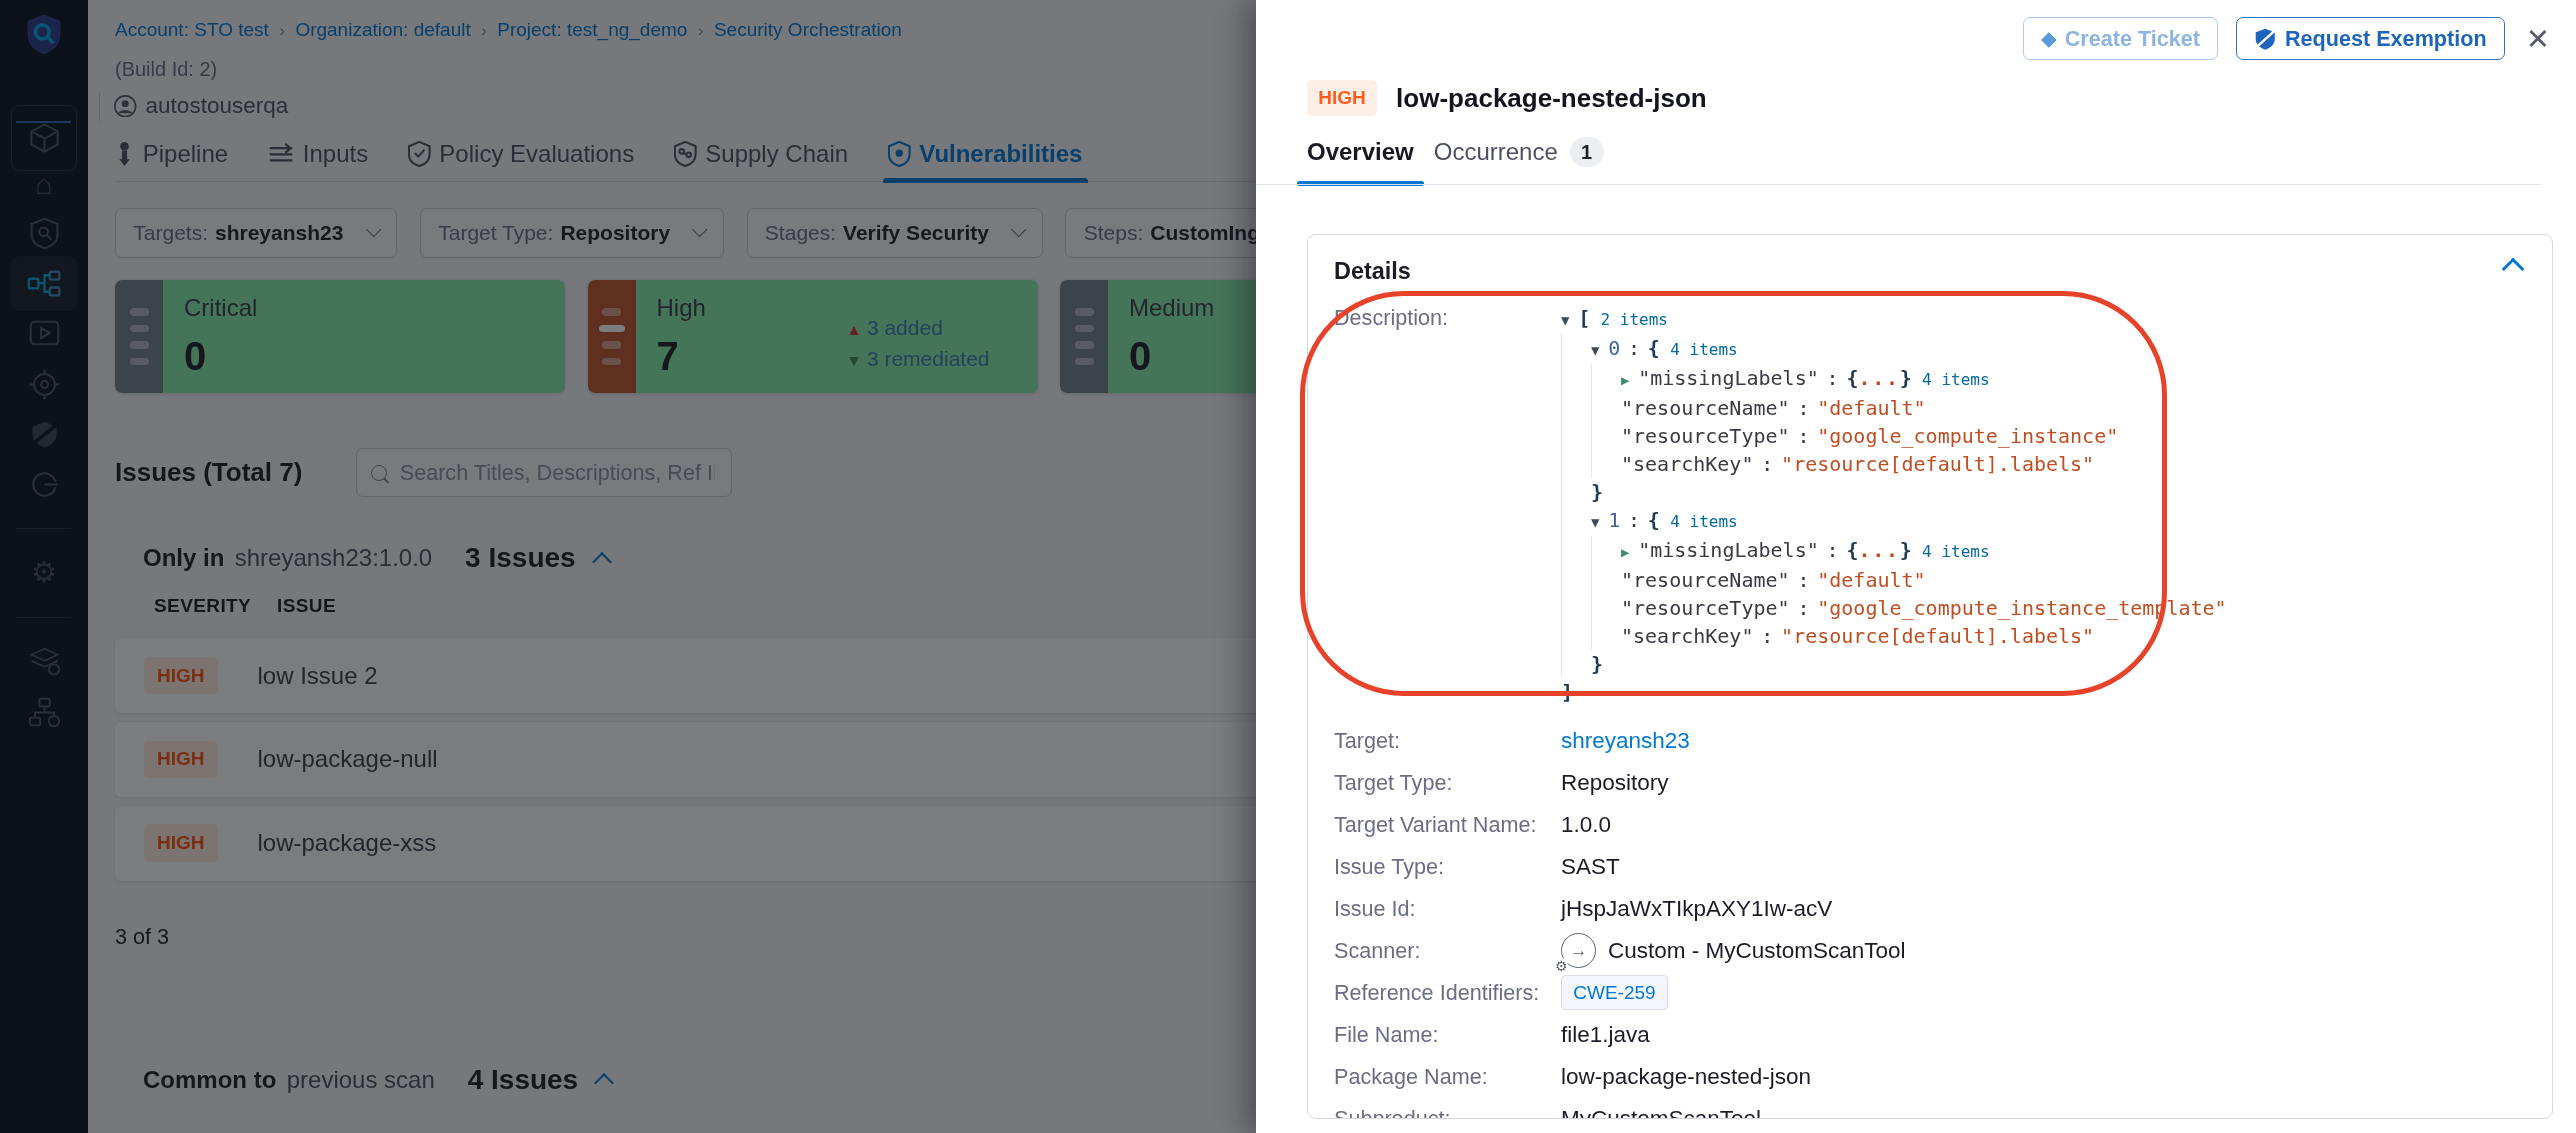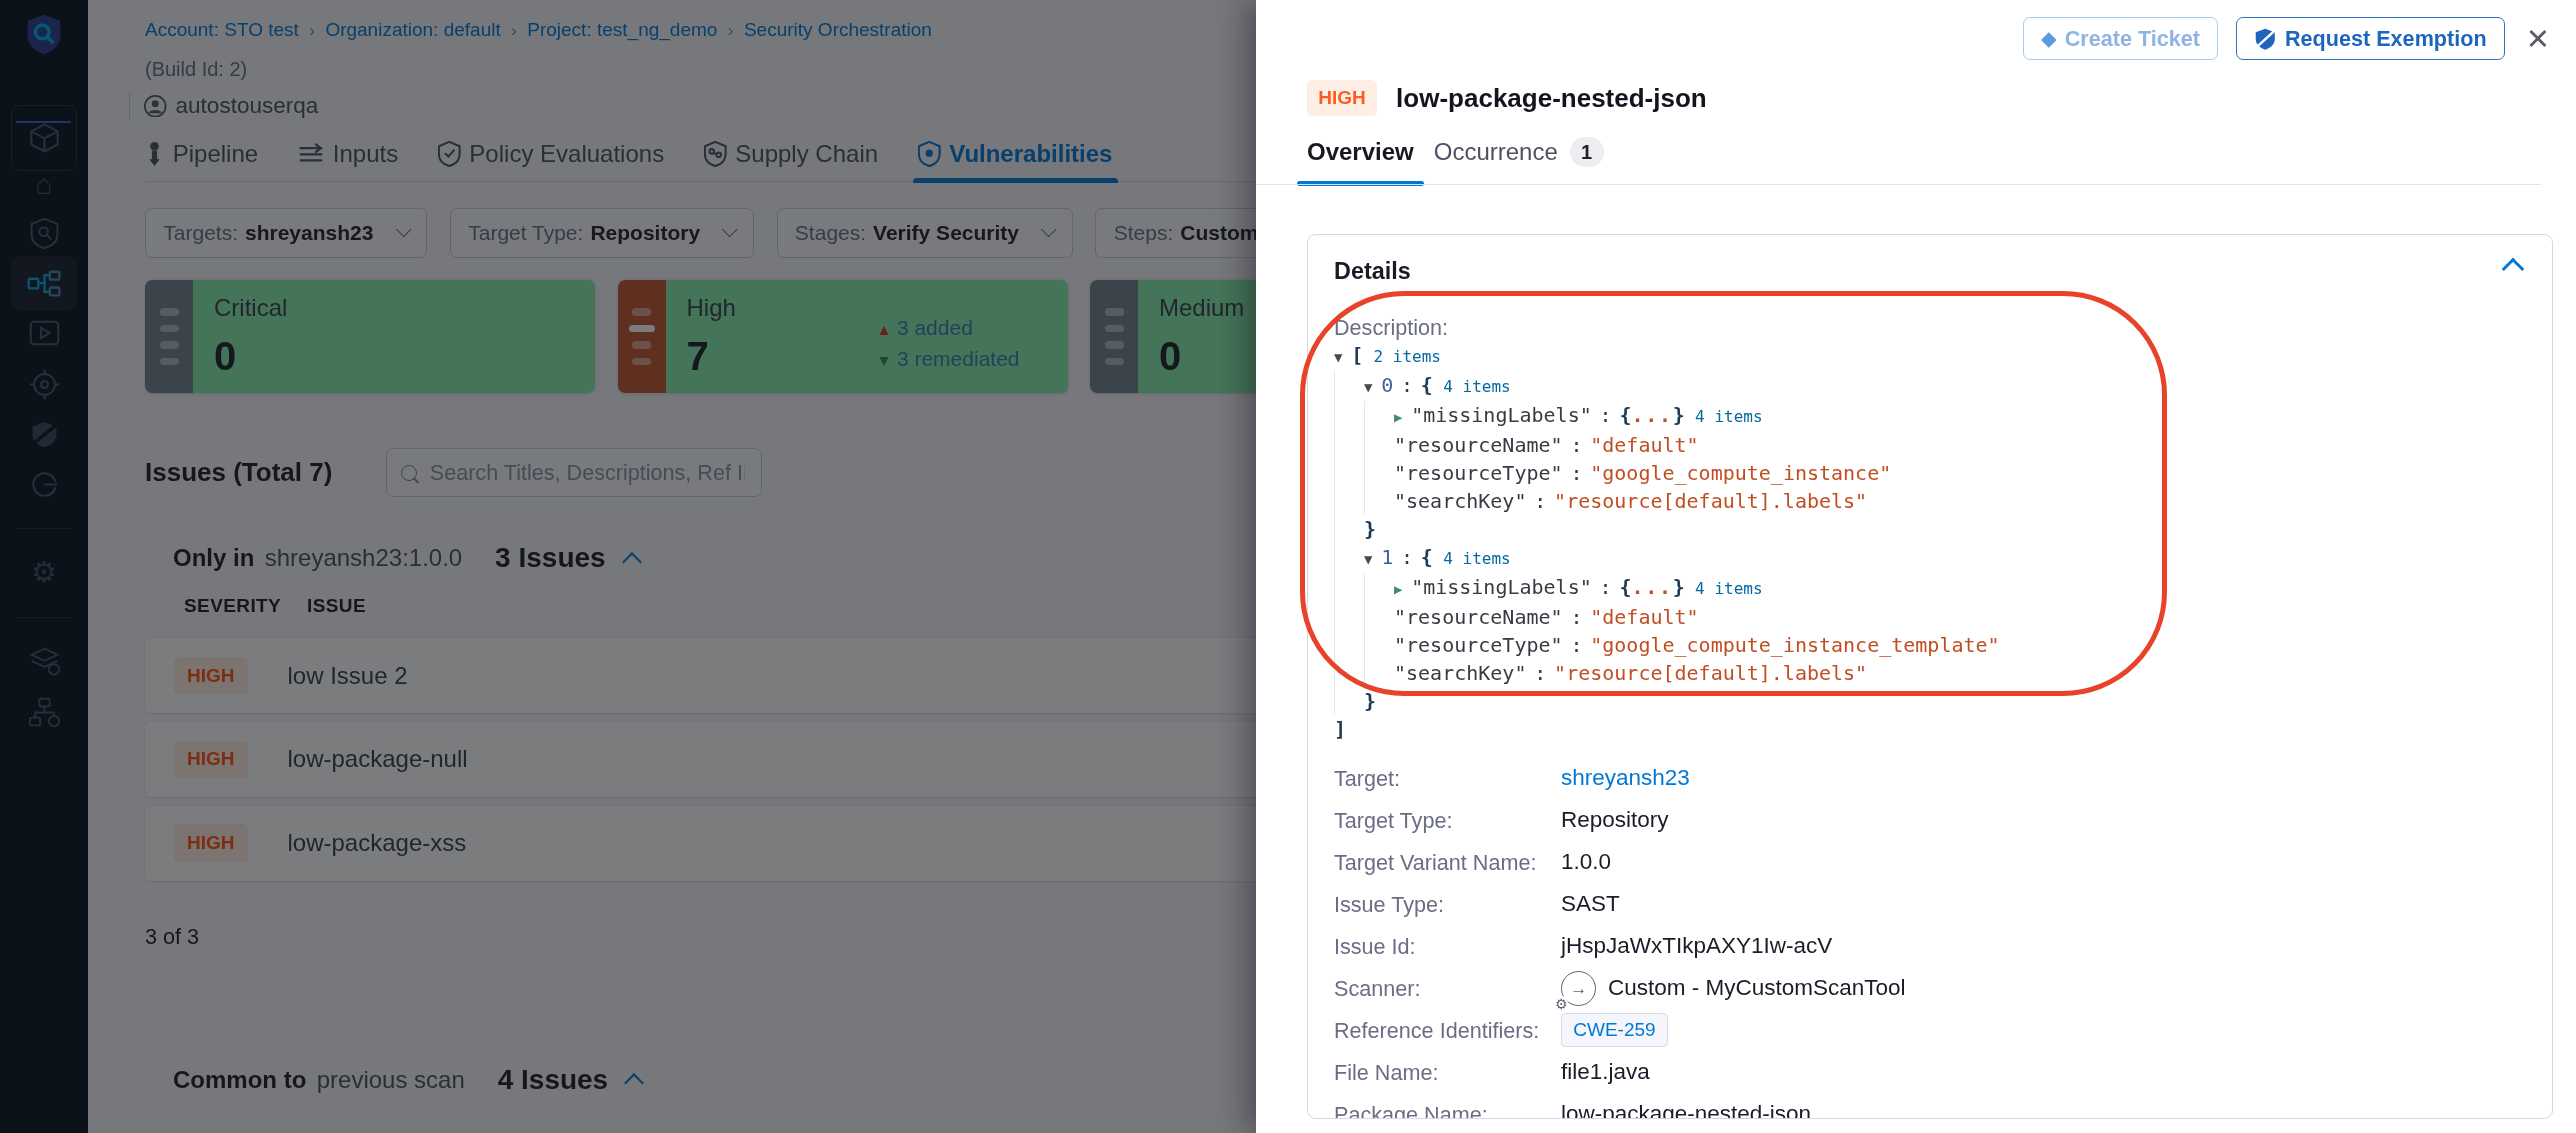--- a/index.html
+++ b/index.html
@@ -9,21 +9,21 @@
   
   .sidebar{position:absolute;left:0;top:0;width:88px;height:1134px;background:#0b1420;z-index:1;}
   .sb-item{position:absolute;left:0;width:88px;display:flex;justify-content:center;align-items:center;}
   .sb-divider{position:absolute;left:16.4px;width:55px;height:0.9px;background:#33415a;opacity:.55;}
   .sb-logo-divider{position:absolute;left:16.4px;width:55px;height:1.7px;background:#2f66c1;}
   .module-box{width:64px;height:64px;border:0.9px solid #27303f;border-radius:8.7px;display:flex;align-items:center;justify-content:center;}
   .sb-active{background:rgba(255,255,255,.06);border-radius:8.7px;width:66px;height:55px;}
   .sb-glyph{color:#55617a;opacity:.75;font-size:29px;line-height:1;}
 
   
-  .main{position:absolute;left:88px;top:0;width:1356px;height:1134px;padding-left:57px;box-sizing:border-box;overflow:hidden;}
+  .main{position:absolute;left:88px;top:0;width:1356px;height:1134px;padding-left:27px;box-sizing:border-box;overflow:hidden;}
   .crumbs{padding-top:19px;font-size:19px;color:#0278d5;display:flex;gap:10.4px;align-items:center;white-space:nowrap;}
   .crumb-sep{color:#6b8cae;font-size:17.3px;}
   .title-row{margin-top:17.3px;display:flex;align-items:baseline;gap:12px;}
   .page-title{font-size:36px;font-weight:bold;color:#1f2129;letter-spacing:-0.4px;}
   .build-id{font-size:20px;color:#6b6d85;}
   .user-row{margin-top:10.4px;margin-left:-15.6px;padding-left:14px;border-left:1.7px solid #cfd1dc;height:29px;display:flex;align-items:center;gap:8.7px;color:#4f5162;font-size:22.5px;}
   .tabs{margin-top:12px;display:flex;gap:40px;border-bottom:1.7px solid #d9dae5;height:48px;align-items:flex-start;}
   .tab{display:flex;gap:8.7px;align-items:center;font-size:24px;color:#4f5162;position:relative;height:43px;}
   .tab.active{color:#0278d5;font-weight:bold;}
   .tab.active::after{content:"";position:absolute;left:-5.2px;right:-5.2px;bottom:-7px;height:5.2px;background:#0278d5;border-radius:3.5px 3.5px 0 0;}
@@ -86,21 +86,21 @@
   .drawer-title{font-size:26px;font-weight:bold;color:#14141f;}
   .drawer-tabs{position:absolute;top:137px;left:51px;display:flex;gap:20px;}
   .dtab{font-size:24px;color:#4f5162;display:flex;align-items:center;gap:12px;position:relative;padding-bottom:19px;}
   .dtab.active{color:#181822;font-weight:bold;}
   .dtab.active::after{content:"";position:absolute;left:-10.4px;right:-10.4px;bottom:0;height:5.2px;border-radius:3.5px;background:#0278d5;}
   .count-pill{background:#edeef2;color:#22222a;font-size:20px;border-radius:865px;padding:3.5px 11.3px;font-weight:bold;}
   .drawer-tabline{position:absolute;top:184px;left:0;right:35px;height:0.9px;background:#e2e3ec;}
   .details-card{position:absolute;top:234px;left:51px;width:1246px;height:885px;border:0.9px solid #d5d7e2;border-radius:8.7px;box-sizing:border-box;padding:22.5px 26px;overflow:hidden;}
   .details-head{font-size:23.4px;font-weight:bold;color:#1b1b26;}
   .details-chevron{position:absolute;top:26px;right:31px;width:13px;height:13px;border-left:3.5px solid #0278d5;border-top:3.5px solid #0278d5;transform:rotate(45deg);}
-  .desc-row{display:flex;margin-top:29px;flex-direction:column;}
+  .desc-row{display:flex;margin-top:19px;}
   .f-label-col{width:227px;flex:none;font-size:21.6px;color:#6b6d85;padding-top:1.7px;}
   .json-tree{font-family:"DejaVu Sans Mono",monospace;font-size:20px;line-height:28px;color:#3a3a44;}
   .json-line{white-space:pre;display:flex;align-items:baseline;}
   .ind{display:inline-block;width:29px;border-left:0.9px solid #e6e7ee;align-self:stretch;flex:none;}
   .s-arrow{color:#3f4a55;font-size:14px;margin-right:8.7px;}
   .s-arrow2{color:#3e8e6e;font-size:14px;margin-right:8.7px;}
   .s-index{color:#44609b;}
   .s-punct{color:#1f3a53;font-weight:bold;}
   .s-colon{color:#3a3a44;margin:0 7.8px;}
   .s-key{color:#3a3a44;}

